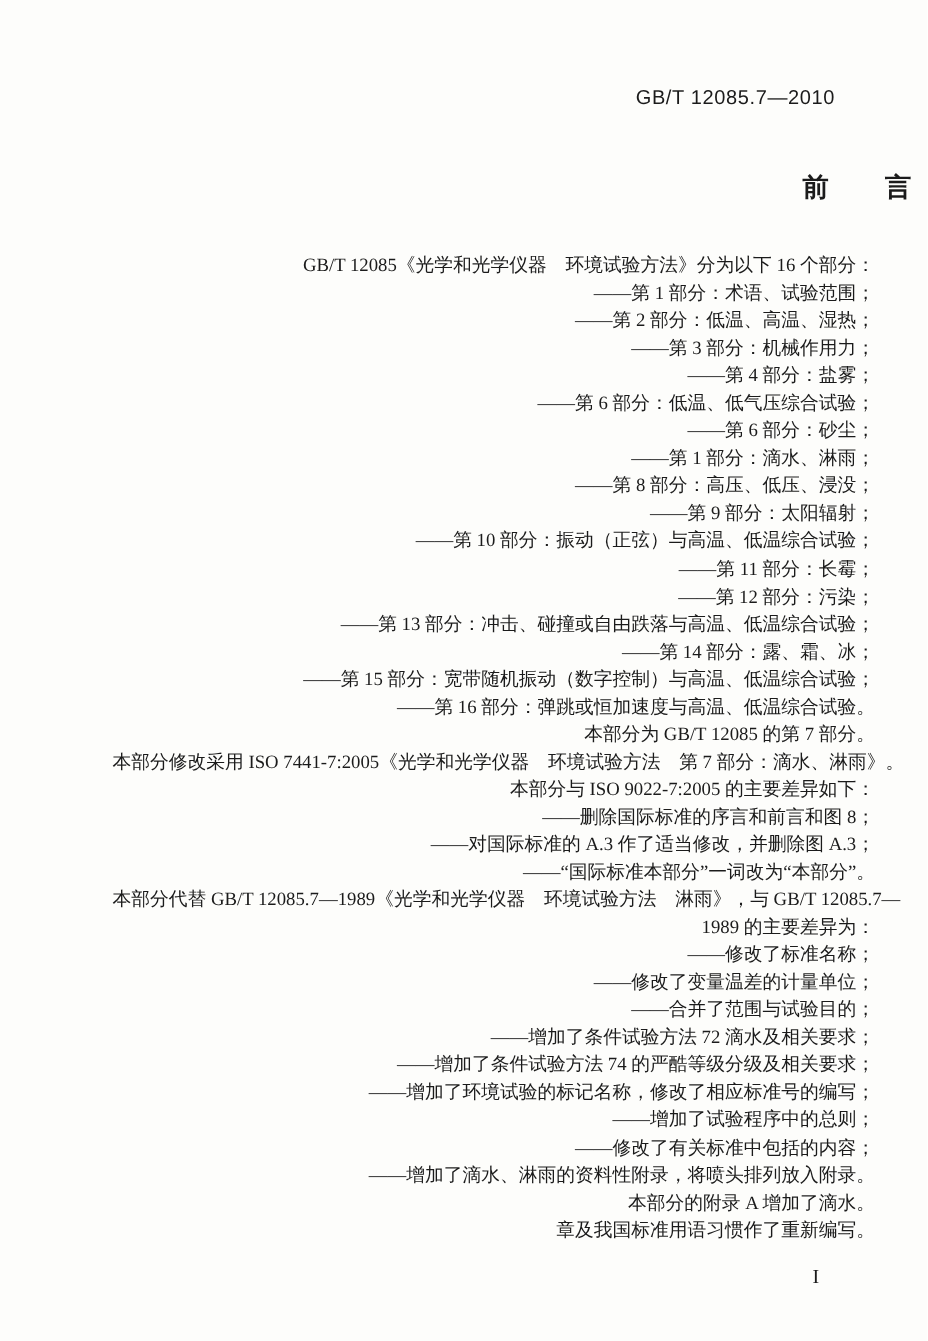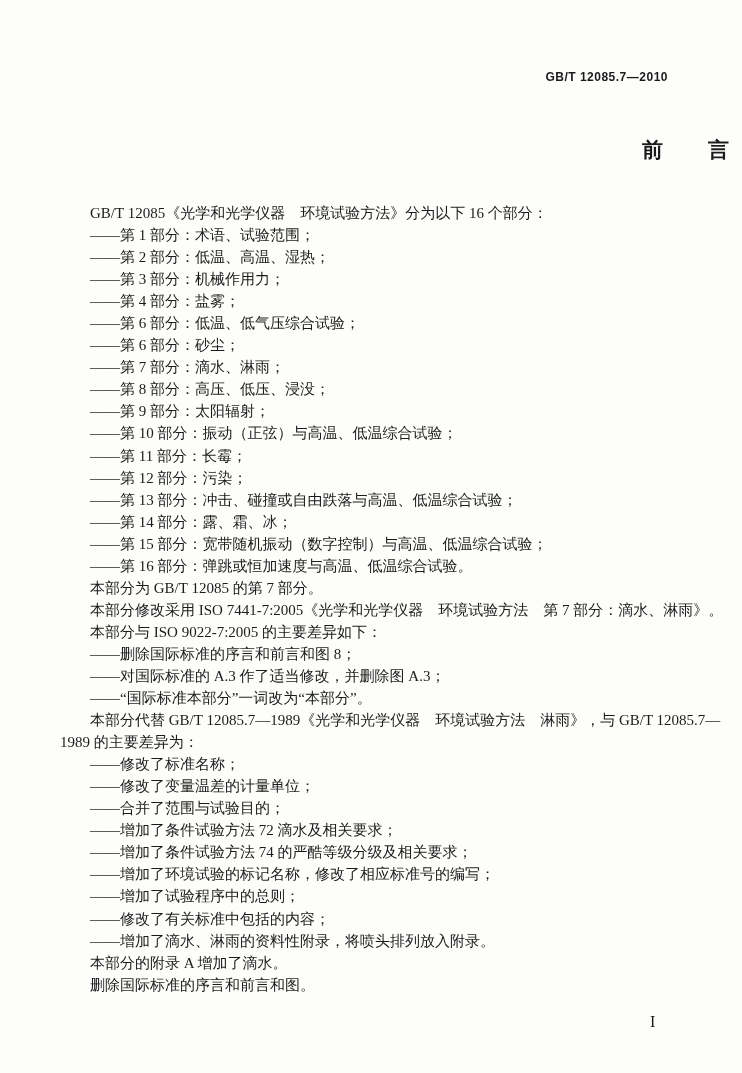--- a/index.html
+++ b/index.html
@@ -14,22 +14,22 @@
     background: #fdfdfb;
     overflow: hidden;
     font-family: "Liberation Serif", "DejaVu Serif", serif;
     color: #1b1b1b;
   }
   .std-number {
     position: absolute;
     top: 70px;
     right: 74px;
     font-family: "Liberation Sans", "DejaVu Sans", sans-serif;
-    font-weight: bold;
-    font-size: 12px;
+    font-weight: normal;
+    font-size: 16px;
     letter-spacing: 0.5px;
     white-space: nowrap;
   }
   .doc-title {
     position: absolute;
     top: 136px;
     left: 0;
     width: 730px;
     text-align: right;
     font-size: 21px;
@@ -41,20 +41,21 @@
     position: absolute;
     top: 202px;
     left: 60px;
     width: 640px;
     font-size: 15px;
     line-height: 22.05px;
   }
   .line {
     white-space: nowrap;
     height: 22.05px;
+    text-align: right;
   }
   .line.indent {
     padding-left: 30px;
   }
   .page-number {
     position: absolute;
     top: 1013px;
     left: 650px;
     font-size: 16px;
     font-family: "Liberation Serif", "DejaVu Serif", serif;
@@ -69,21 +70,21 @@
   <div class="doc-title">前　　言</div>
 
   <div class="body-block">
       <div class="line indent">GB/T 12085《光学和光学仪器　环境试验方法》分为以下 16 个部分：</div>
       <div class="line indent">——第 1 部分：术语、试验范围；</div>
       <div class="line indent">——第 2 部分：低温、高温、湿热；</div>
       <div class="line indent">——第 3 部分：机械作用力；</div>
       <div class="line indent">——第 4 部分：盐雾；</div>
       <div class="line indent">——第 6 部分：低温、低气压综合试验；</div>
       <div class="line indent">——第 6 部分：砂尘；</div>
-      <div class="line indent">——第 7 部分：滴水、淋雨；</div>
+      <div class="line indent">——第 1 部分：滴水、淋雨；</div>
       <div class="line indent">——第 8 部分：高压、低压、浸没；</div>
       <div class="line indent">——第 9 部分：太阳辐射；</div>
       <div class="line indent">——第 10 部分：振动（正弦）与高温、低温综合试验；</div>
       <div class="line indent">——第 11 部分：长霉；</div>
       <div class="line indent">——第 12 部分：污染；</div>
       <div class="line indent">——第 13 部分：冲击、碰撞或自由跌落与高温、低温综合试验；</div>
       <div class="line indent">——第 14 部分：露、霜、冰；</div>
       <div class="line indent">——第 15 部分：宽带随机振动（数字控制）与高温、低温综合试验；</div>
       <div class="line indent">——第 16 部分：弹跳或恒加速度与高温、低温综合试验。</div>
       <div class="line indent">本部分为 GB/T 12085 的第 7 部分。</div>
@@ -97,17 +98,17 @@
       <div class="line indent">——修改了标准名称；</div>
       <div class="line indent">——修改了变量温差的计量单位；</div>
       <div class="line indent">——合并了范围与试验目的；</div>
       <div class="line indent">——增加了条件试验方法 72 滴水及相关要求；</div>
       <div class="line indent">——增加了条件试验方法 74 的严酷等级分级及相关要求；</div>
       <div class="line indent">——增加了环境试验的标记名称，修改了相应标准号的编写；</div>
       <div class="line indent">——增加了试验程序中的总则；</div>
       <div class="line indent">——修改了有关标准中包括的内容；</div>
       <div class="line indent">——增加了滴水、淋雨的资料性附录，将喷头排列放入附录。</div>
       <div class="line indent">本部分的附录 A 增加了滴水。</div>
-      <div class="line indent">删除国际标准的序言和前言和图。</div>
+      <div class="line indent">章及我国标准用语习惯作了重新编写。</div>
     </div>
 
   <div class="page-number">I</div>
 </div>
 
 </body></html>

